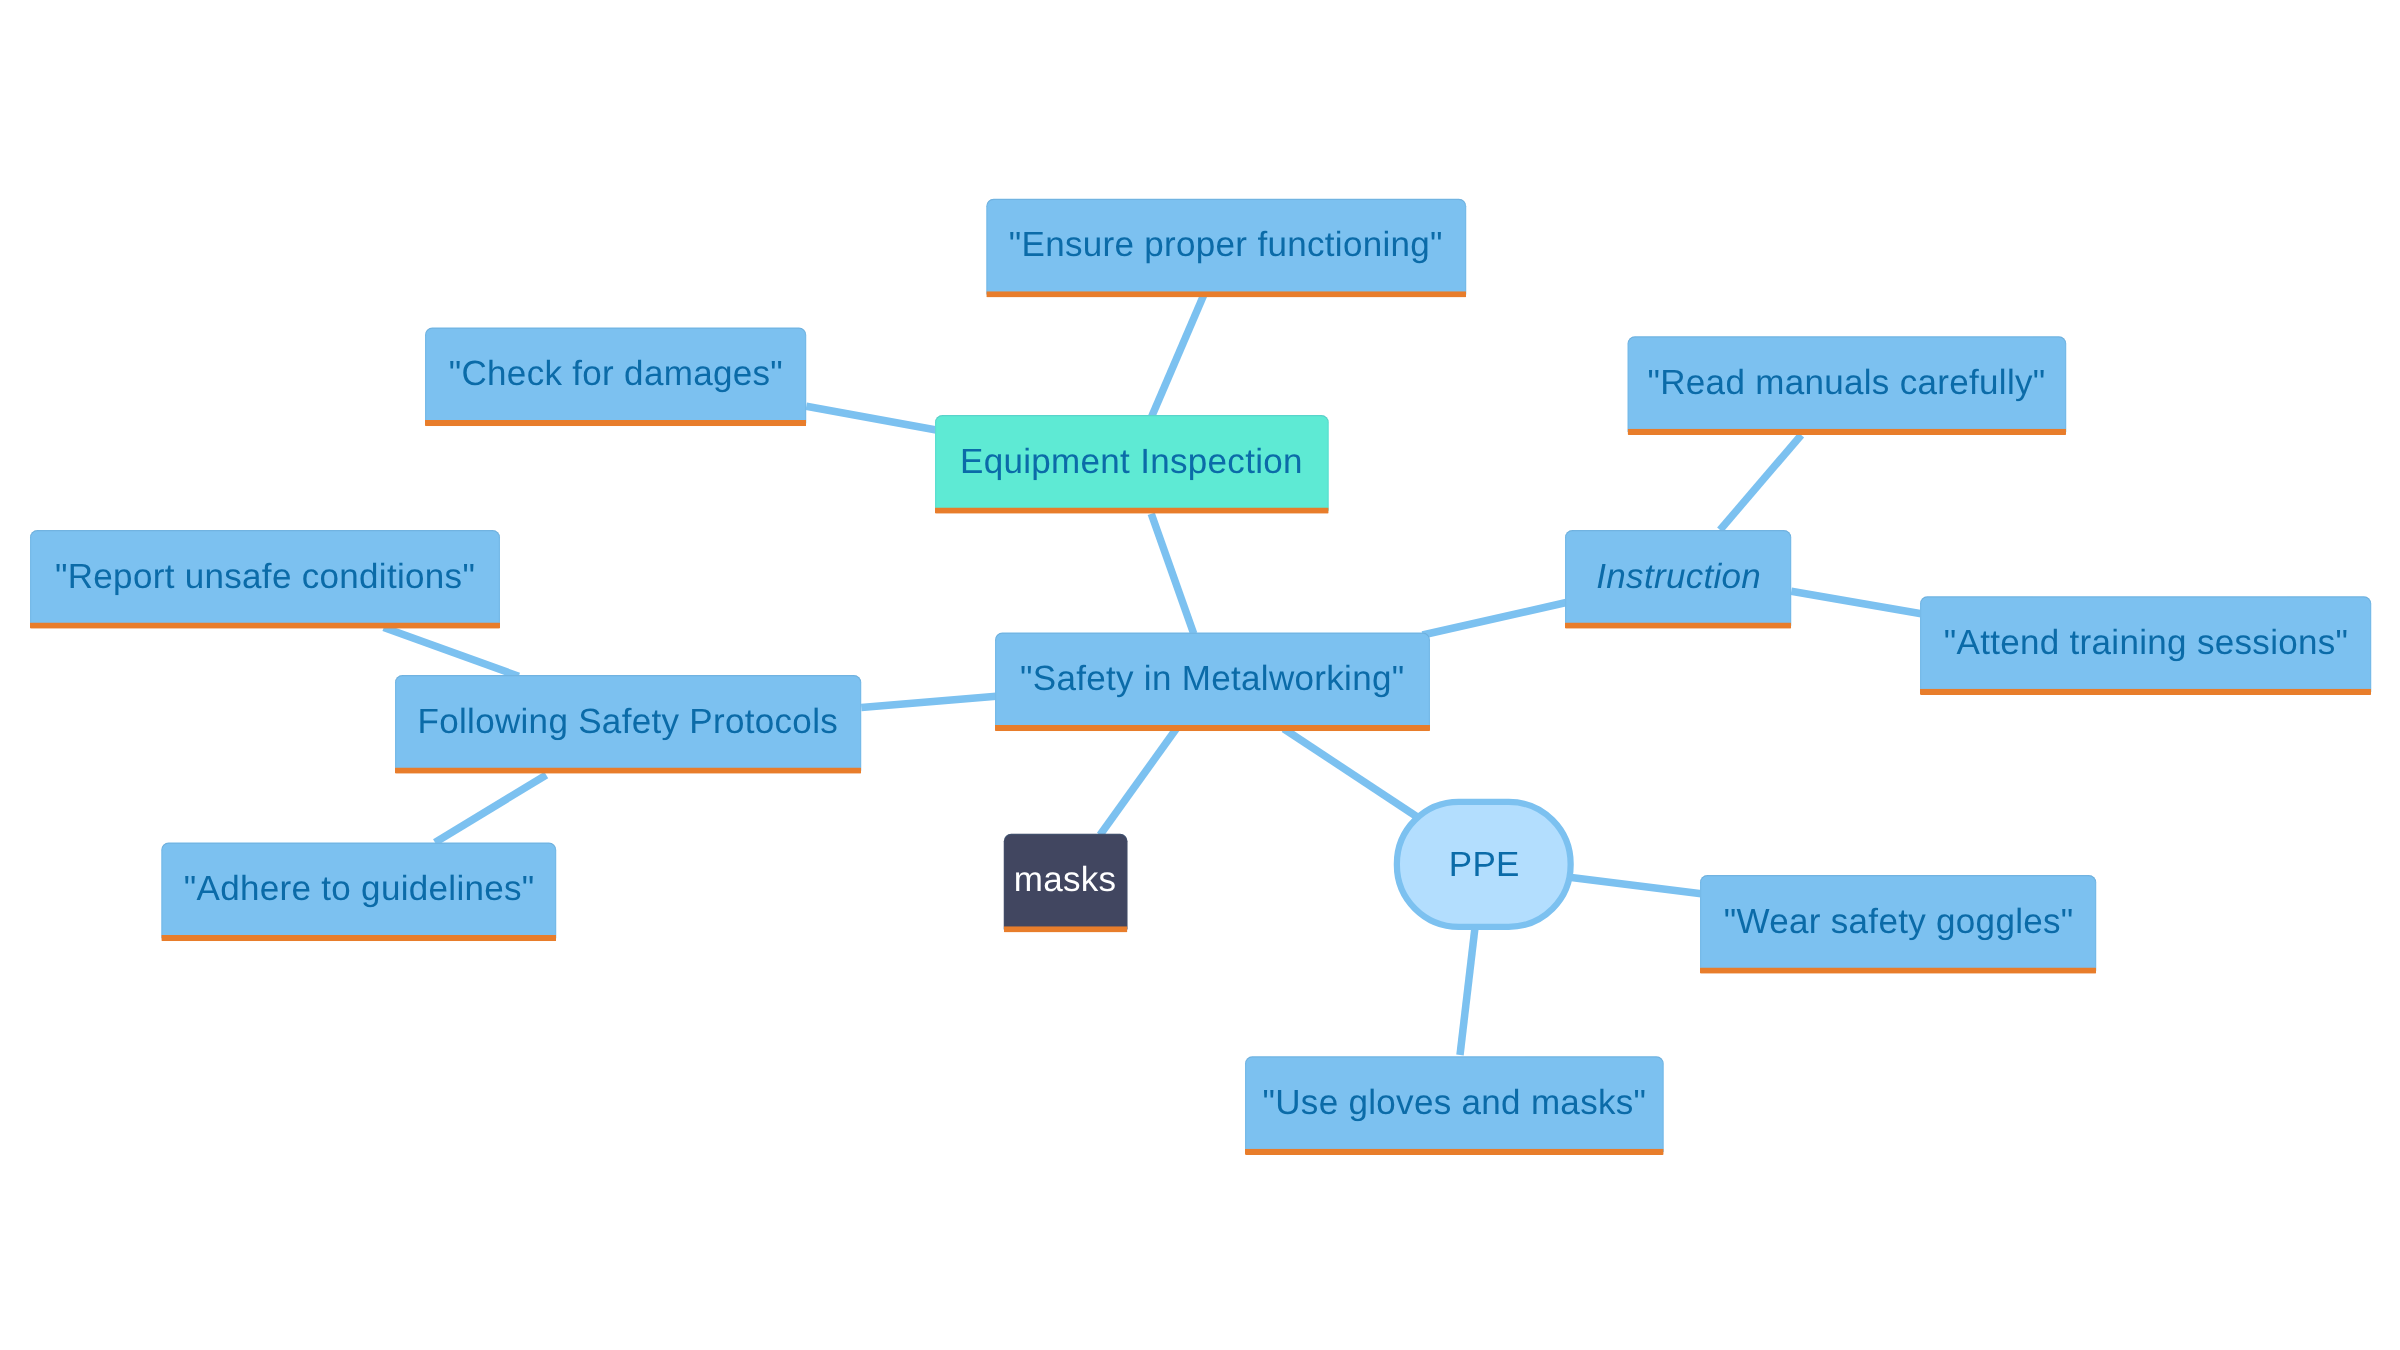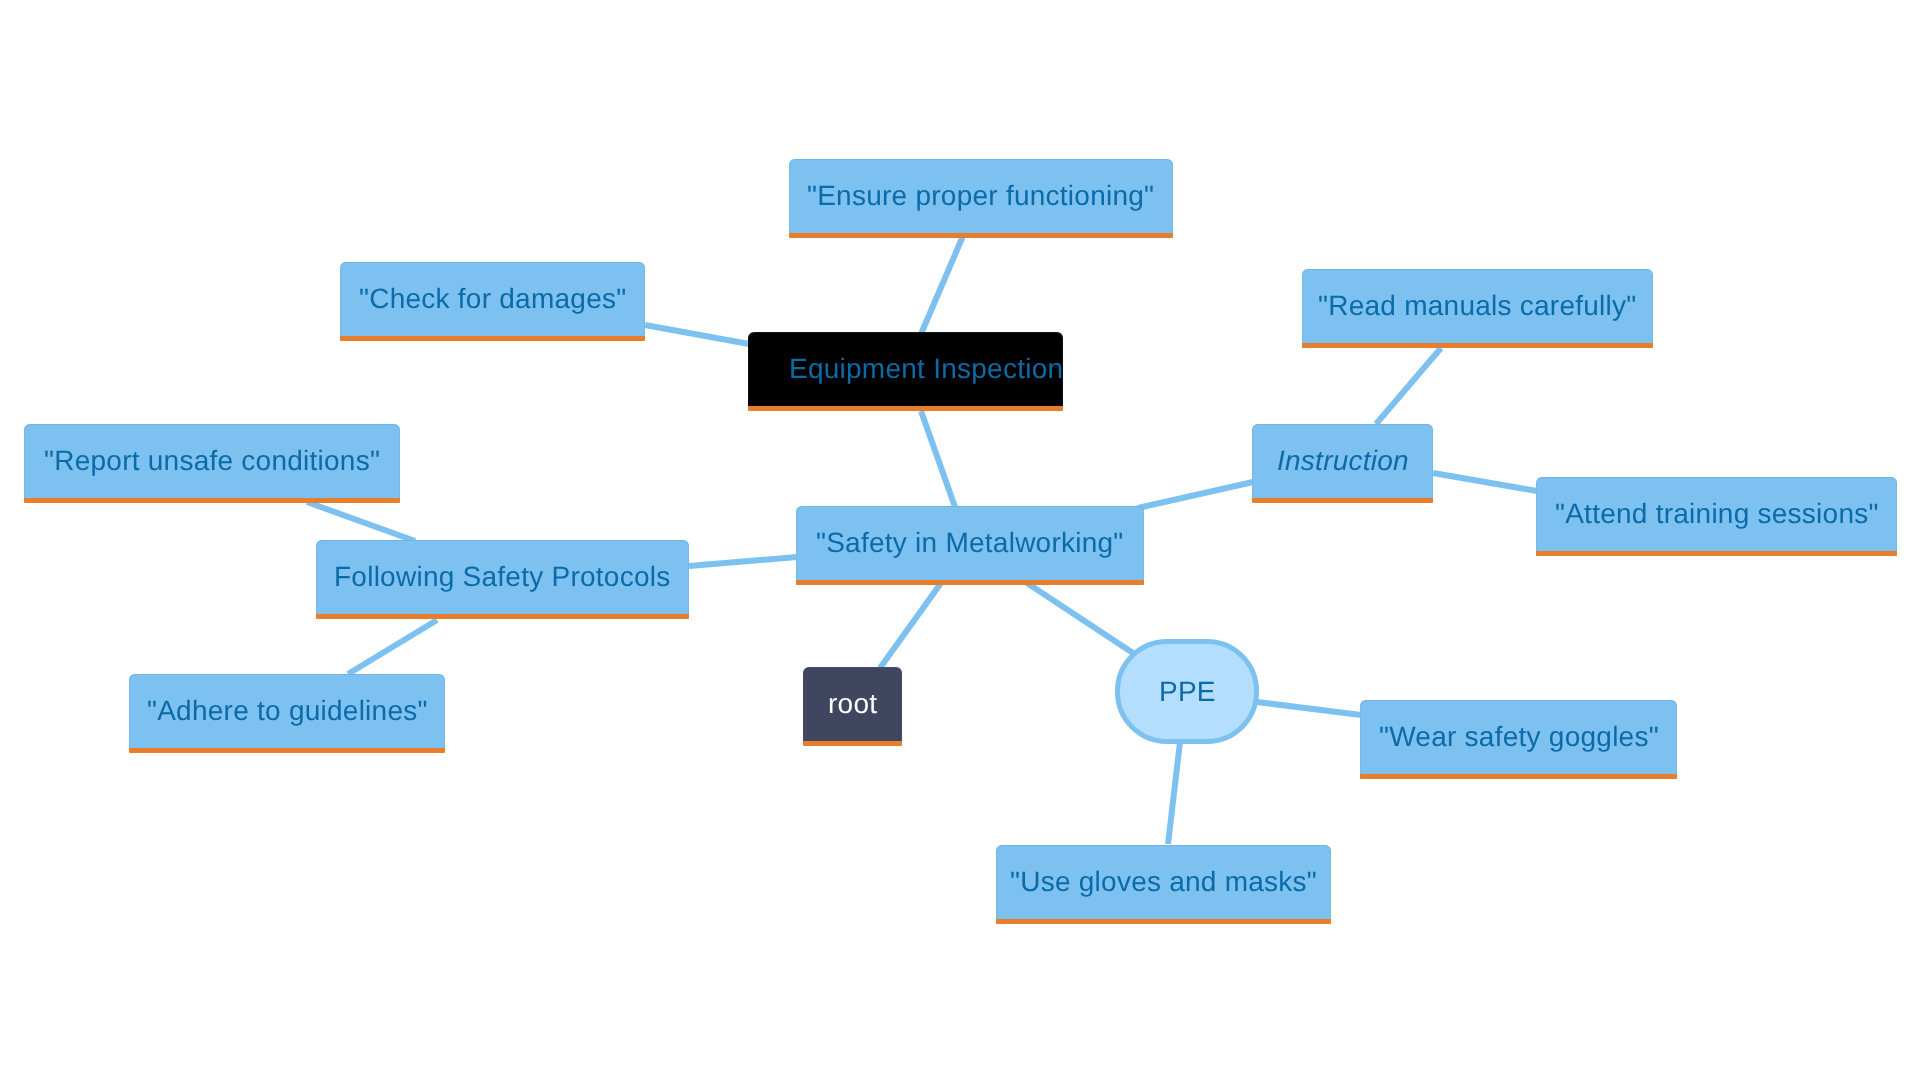--- a/index.html
+++ b/index.html
@@ -41,21 +41,21 @@
     <line stroke="#7CC1F0" stroke-width="6" x1="1257" y1="702" x2="1361" y2="715"></line>
     <line stroke="#7CC1F0" stroke-width="6" x1="1180" y1="742" x2="1168" y2="844"></line>
   </svg>
 
   <div class="node n-rect n-leaf" style="left: 789px; top: 159px; width: 384px; height: 79px; background: rgb(124, 193, 240); border-bottom-color: rgb(232, 125, 43); color: rgb(11, 107, 168);">
     <span class="lbl">"Ensure proper functioning"</span>
   </div>
   <div class="node n-rect n-leaf" style="left: 340px; top: 262px; width: 305px; height: 79px; background: rgb(124, 193, 240); border-bottom-color: rgb(232, 125, 43); color: rgb(11, 107, 168);">
     <span class="lbl">"Check for damages"</span>
   </div>
-  <div class="node n-rect n-leaf" style="left: 748px; top: 332px; width: 315px; height: 79px; background: #000000; border-bottom-color: rgb(232, 125, 43); color: rgb(11, 107, 168); justify-content: flex-end;">
+  <div class="node n-rect n-leaf" style="left: 748px; top: 332px; width: 315px; height: 79px; background: #5eead4; border-bottom-color: rgb(232, 125, 43); color: rgb(11, 107, 168);">
     <span class="lbl">Equipment Inspection</span>
   </div>
   <div class="node n-rect n-leaf" style="left: 24px; top: 424px; width: 376px; height: 79px; background: rgb(124, 193, 240); border-bottom-color: rgb(232, 125, 43); color: rgb(11, 107, 168);">
     <span class="lbl">"Report unsafe conditions"</span>
   </div>
   <div class="node n-rect n-leaf" style="left: 316px; top: 540px; width: 373px; height: 79px; background: rgb(124, 193, 240); border-bottom-color: rgb(232, 125, 43); color: rgb(11, 107, 168); align-items: center;">
     <span class="lbl">Following Safety Protocols</span>
   </div>
   <div class="node n-rect n-leaf" style="left: 796px; top: 506px; width: 348px; height: 79px; background: rgb(124, 193, 240); border-bottom-color: rgb(232, 125, 43); color: rgb(11, 107, 168);">
     <span class="lbl">"Safety in Metalworking"</span>
@@ -63,21 +63,21 @@
   <div class="node n-rect n-leaf" style="left: 1302px; top: 269px; width: 351px; height: 79px; background: rgb(124, 193, 240); border-bottom-color: rgb(232, 125, 43); color: rgb(11, 107, 168);">
     <span class="lbl">"Read manuals carefully"</span>
   </div>
   <div class="node n-rect n-leaf" style="left: 1252px; top: 424px; width: 181px; height: 79px; background: rgb(124, 193, 240); border-bottom-color: rgb(232, 125, 43); color: rgb(11, 107, 168); font-style: italic;">
     <span class="lbl">Instruction</span>
   </div>
   <div class="node n-rect n-leaf" style="left: 1536px; top: 477px; width: 361px; height: 79px; background: rgb(124, 193, 240); border-bottom-color: rgb(232, 125, 43); color: rgb(11, 107, 168);">
     <span class="lbl">"Attend training sessions"</span>
   </div>
   <div class="node n-rect n-root" style="left: 803px; top: 667px; width: 99px; height: 79px; background: rgb(65, 70, 96); border-bottom-color: rgb(232, 125, 43); color: rgb(255, 255, 255);">
-    <span class="lbl">root</span>
+    <span class="lbl">masks</span>
   </div>
   <div class="node n-pill" style="left: 1115px; top: 639px; width: 144px; height: 105px; background: rgb(179, 222, 254); border-color: rgb(124, 193, 240); color: rgb(11, 107, 168);">
     <span class="lbl">PPE</span>
   </div>
   <div class="node n-rect n-leaf" style="left: 1360px; top: 700px; width: 317px; height: 79px; background: rgb(124, 193, 240); border-bottom-color: rgb(232, 125, 43); color: rgb(11, 107, 168);">
     <span class="lbl">"Wear safety goggles"</span>
   </div>
   <div class="node n-rect n-leaf" style="left: 996px; top: 845px; width: 335px; height: 79px; background: rgb(124, 193, 240); border-bottom-color: rgb(232, 125, 43); color: rgb(11, 107, 168);">
     <span class="lbl">"Use gloves and masks"</span>
   </div>

